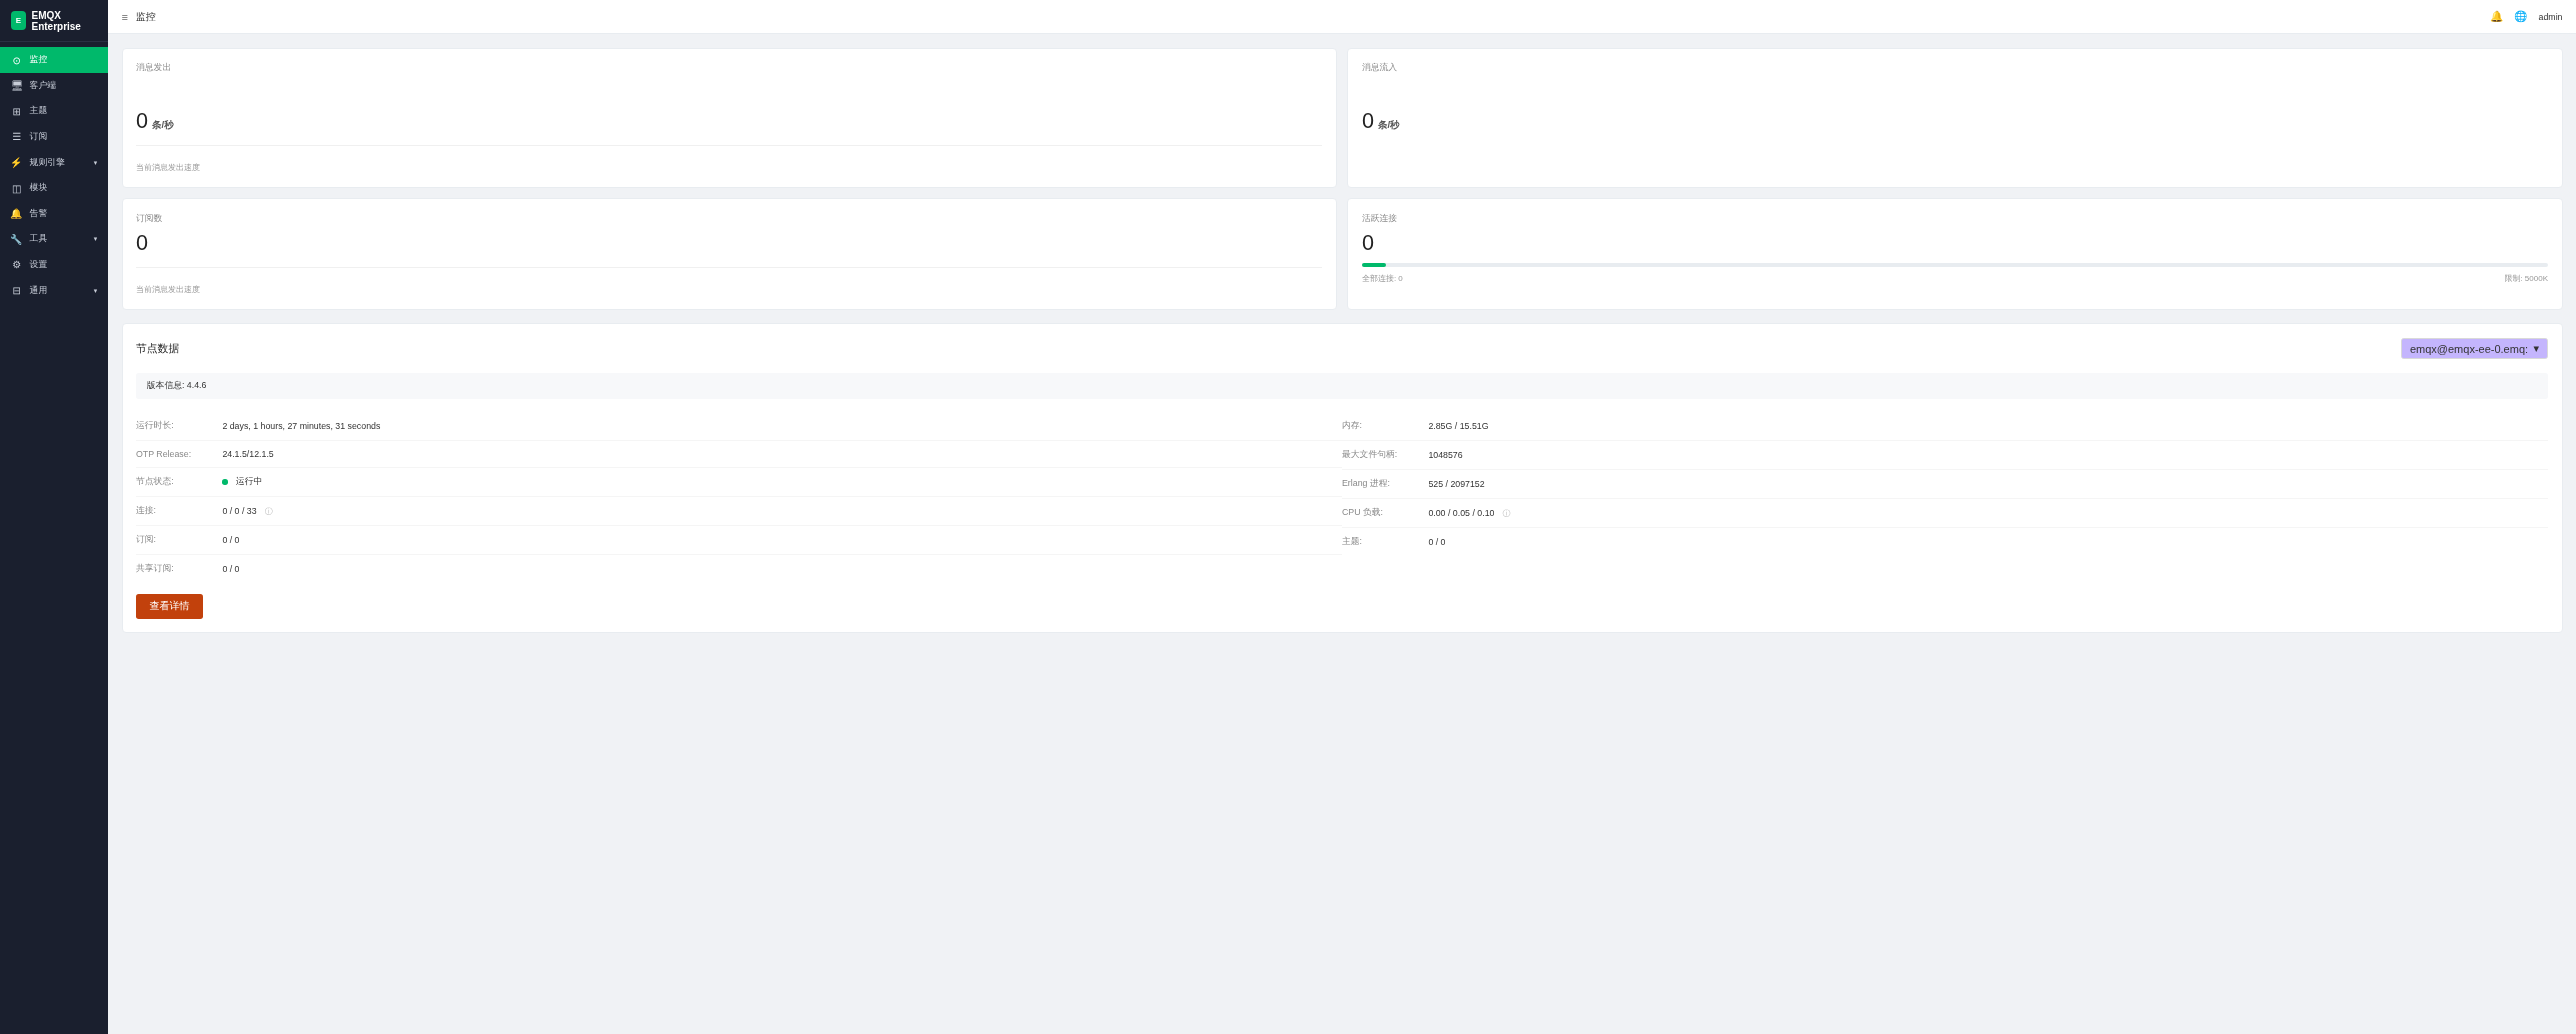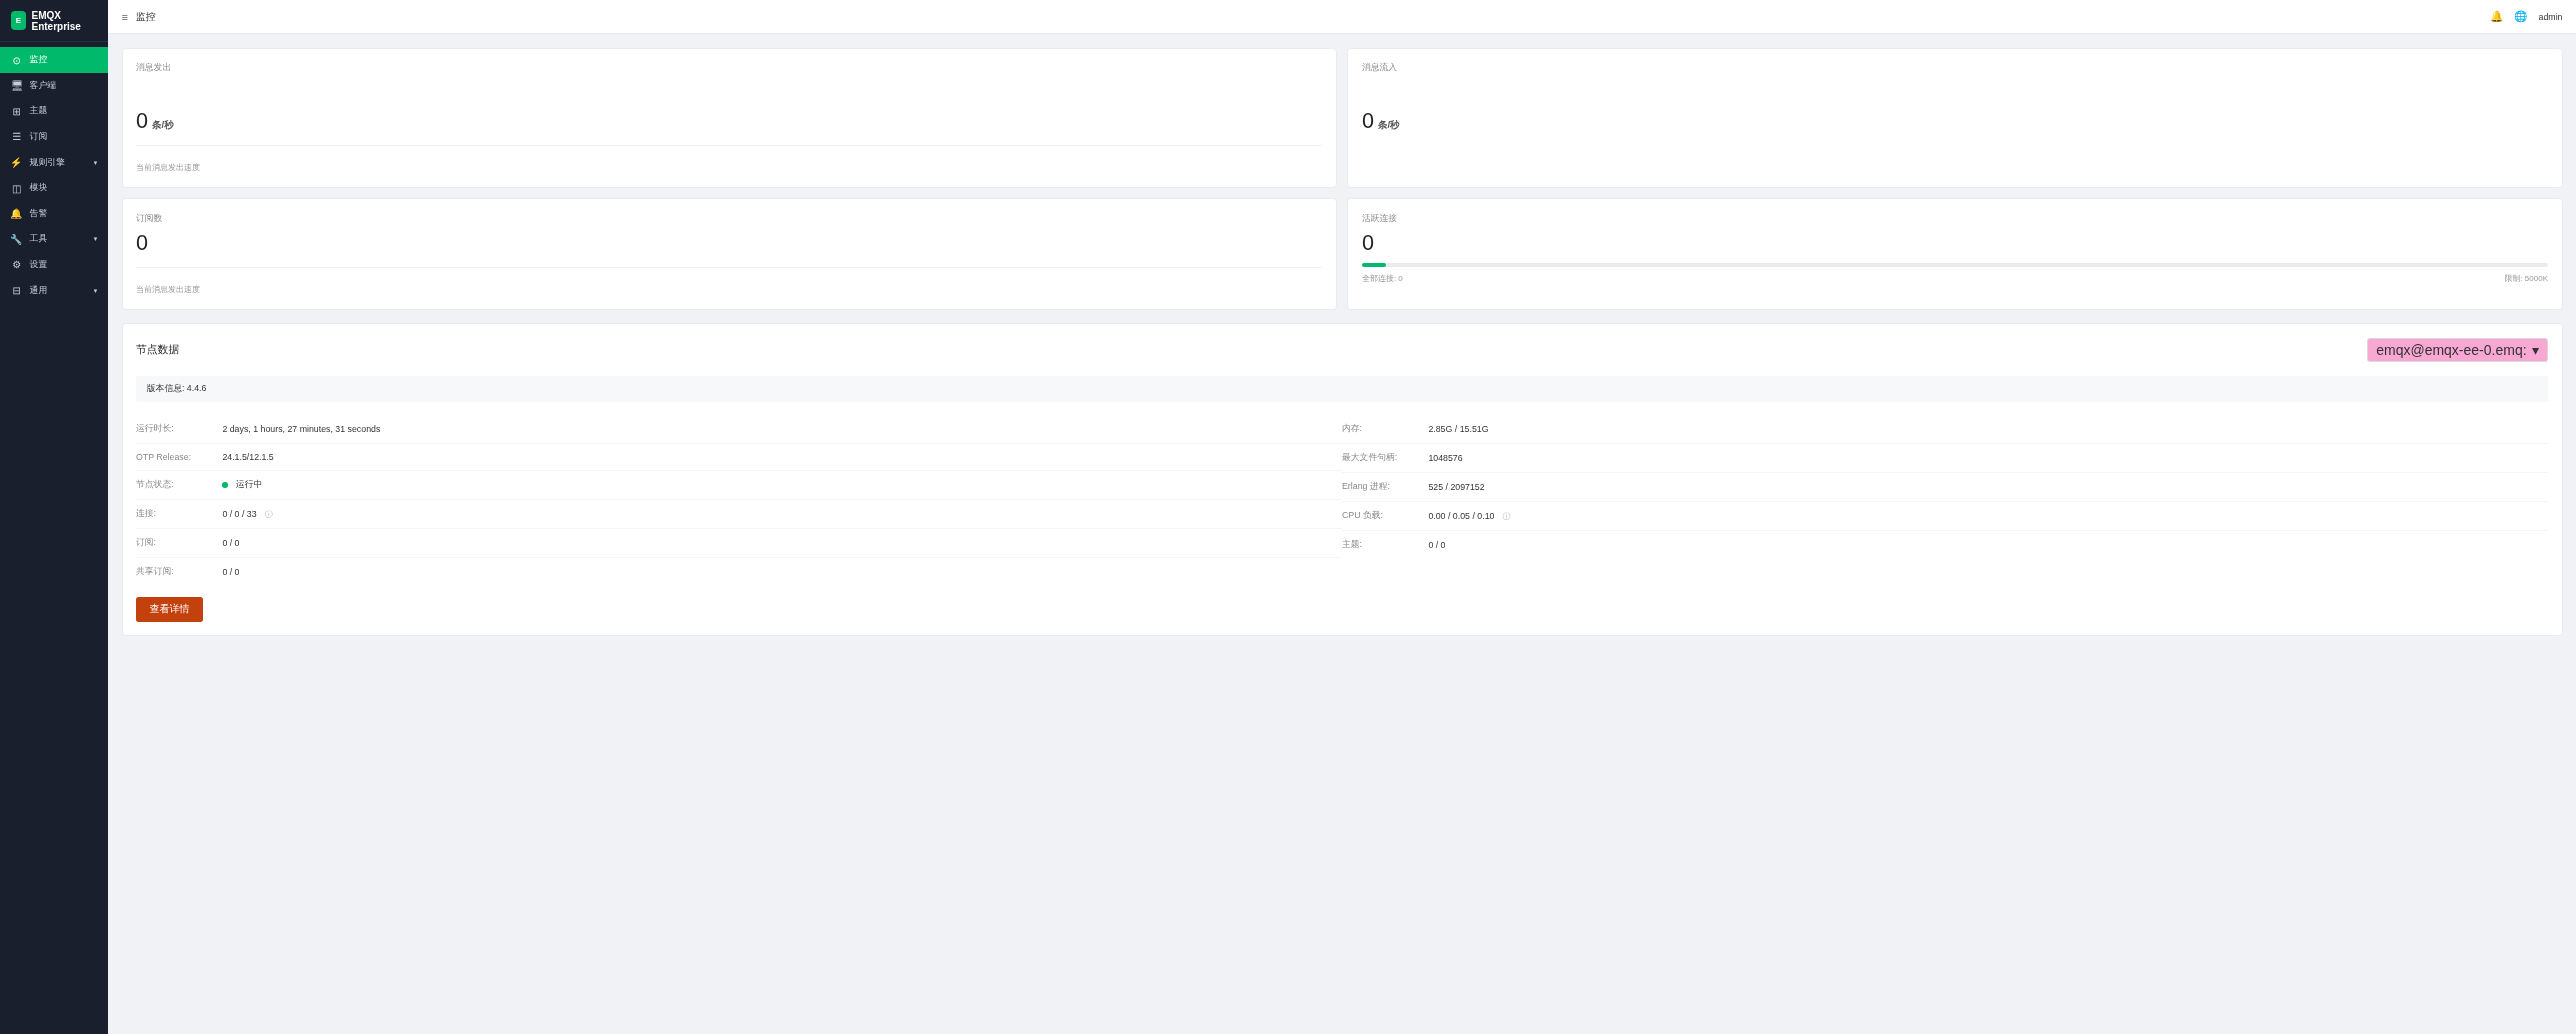--- a/index.html
+++ b/index.html
@@ -109,23 +109,23 @@
       display: flex;
       align-items: center;
       justify-content: space-between;
       margin-bottom: 13.5px;
     }
     .node-section-title { font-size: 10.8px; font-weight: 500; color: #222; }
     .node-selector {
       border: 0.7px solid #d9d9d9;
       border-radius: 2.7px;
       padding: 3.4px 8px;
-      font-size: 14px;
+      font-size: 11px;
       color: #333;
-      background: #f9a8d4;
+      background: #c4b5fd;
       cursor: pointer;
       display: flex;
       align-items: center;
       gap: 5.4px;
     }
     .version-info {
       background: #f7f8fa;
       border-radius: 2.7px;
       padding: 6.8px 10.8px;
       font-size: 8.8px;

